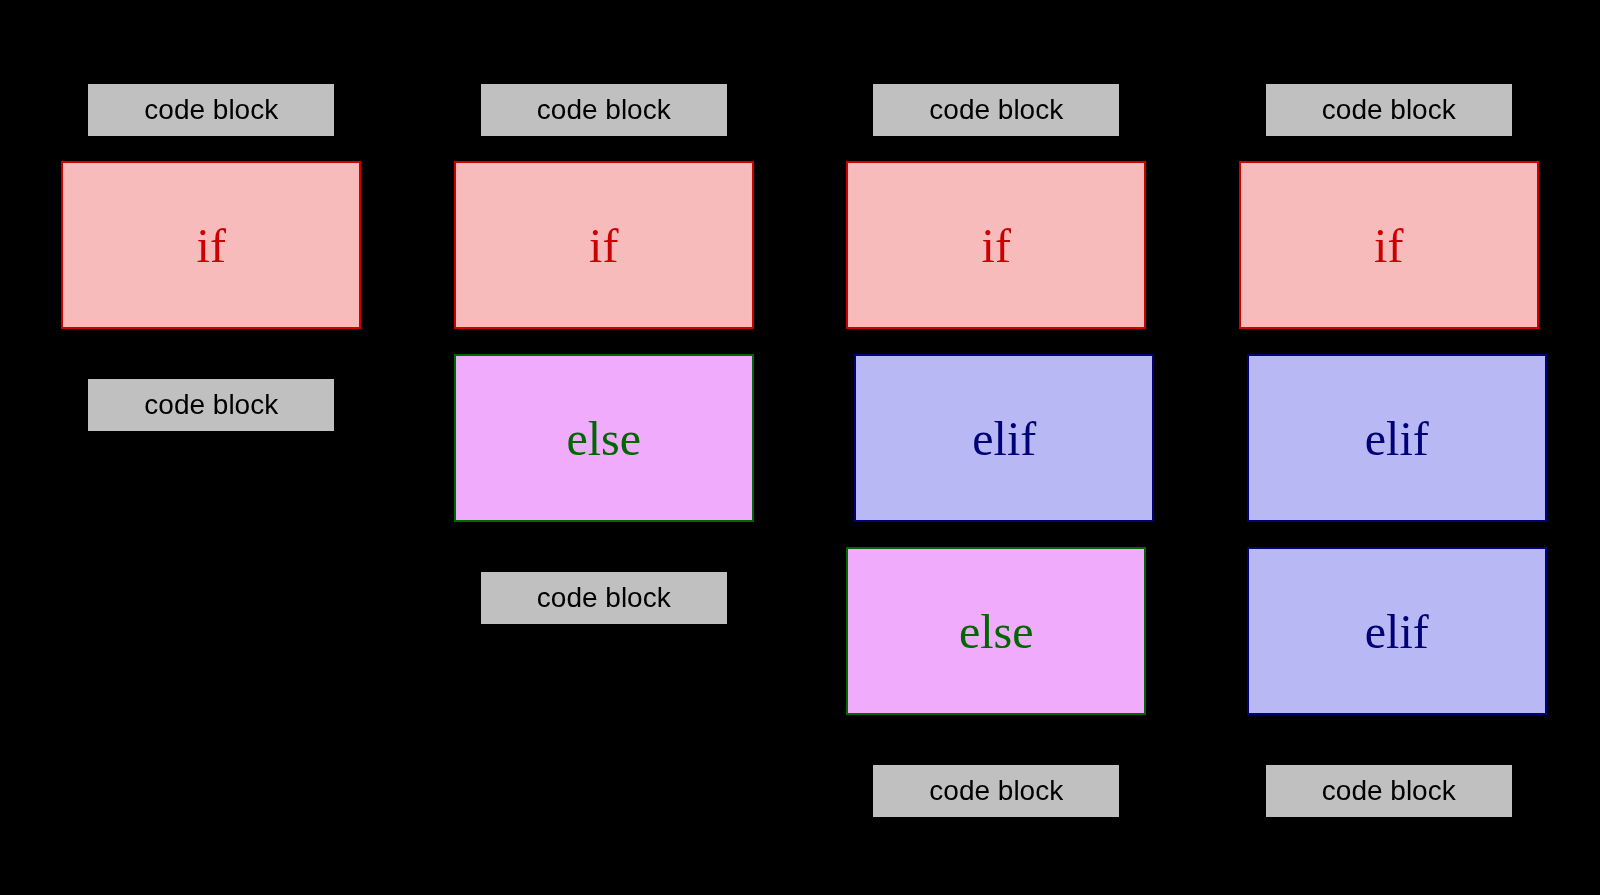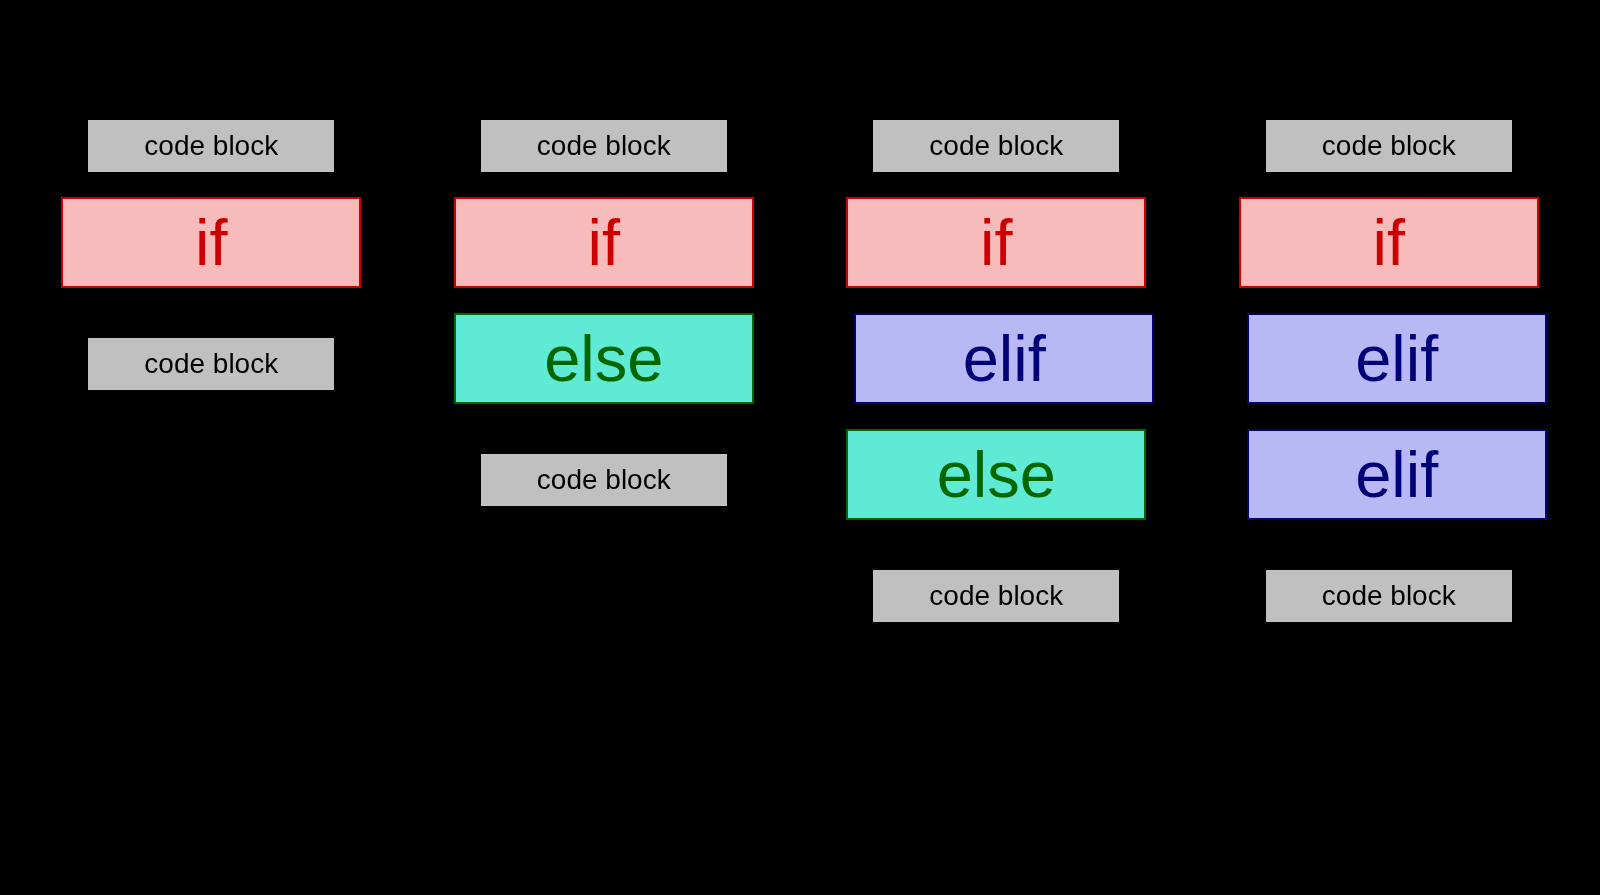--- a/index.html
+++ b/index.html
@@ -10,21 +10,21 @@
     body {
       background-color: #000000;
       width: 1600px;
       height: 895px;
       font-family: "Helvetica Neue", Helvetica, Arial, sans-serif;
       overflow: hidden;
     }
     .diagram-container {
       display: flex;
       justify-content: space-around;
-      padding-top: 120px;
+      padding-top: 84px;
       gap: 50px;
       padding-left: 40px;
       padding-right: 40px;
     }
     .column {
       display: flex;
       flex-direction: column;
       align-items: center;
       flex: 1;
       max-width: 300px;
@@ -38,39 +38,39 @@
       width: 82%;
       text-align: center;
       margin-bottom: 25px;
     }
     .code-block.after {
       margin-top: 25px;
       margin-bottom: 0;
     }
     .keyword-block {
       width: 100%;
-      height: 91px;
+      height: 168px;
       display: flex;
       align-items: center;
       justify-content: center;
-      font-family: Liberation Sans, sans-serif;
-      font-size: 65px;
+      font-family: Liberation Serif, serif;
+      font-size: 48px;
       border: 2px solid;
       margin-bottom: 25px;
     }
     .keyword-block:last-of-type {
       margin-bottom: 0;
     }
     .if-block {
       background-color: #f7bbbb;
       border-color: #cc0000;
       color: #cc0000;
     }
     .else-block {
-      background-color: #5eead4;
+      background-color: #f0abfc;
       border-color: #006600;
       color: #006600;
     }
     .elif-block {
       background-color: #b8b8f5;
       border-color: #000077;
       color: #000077;
       margin-left: 16px;
     }
   </style>

